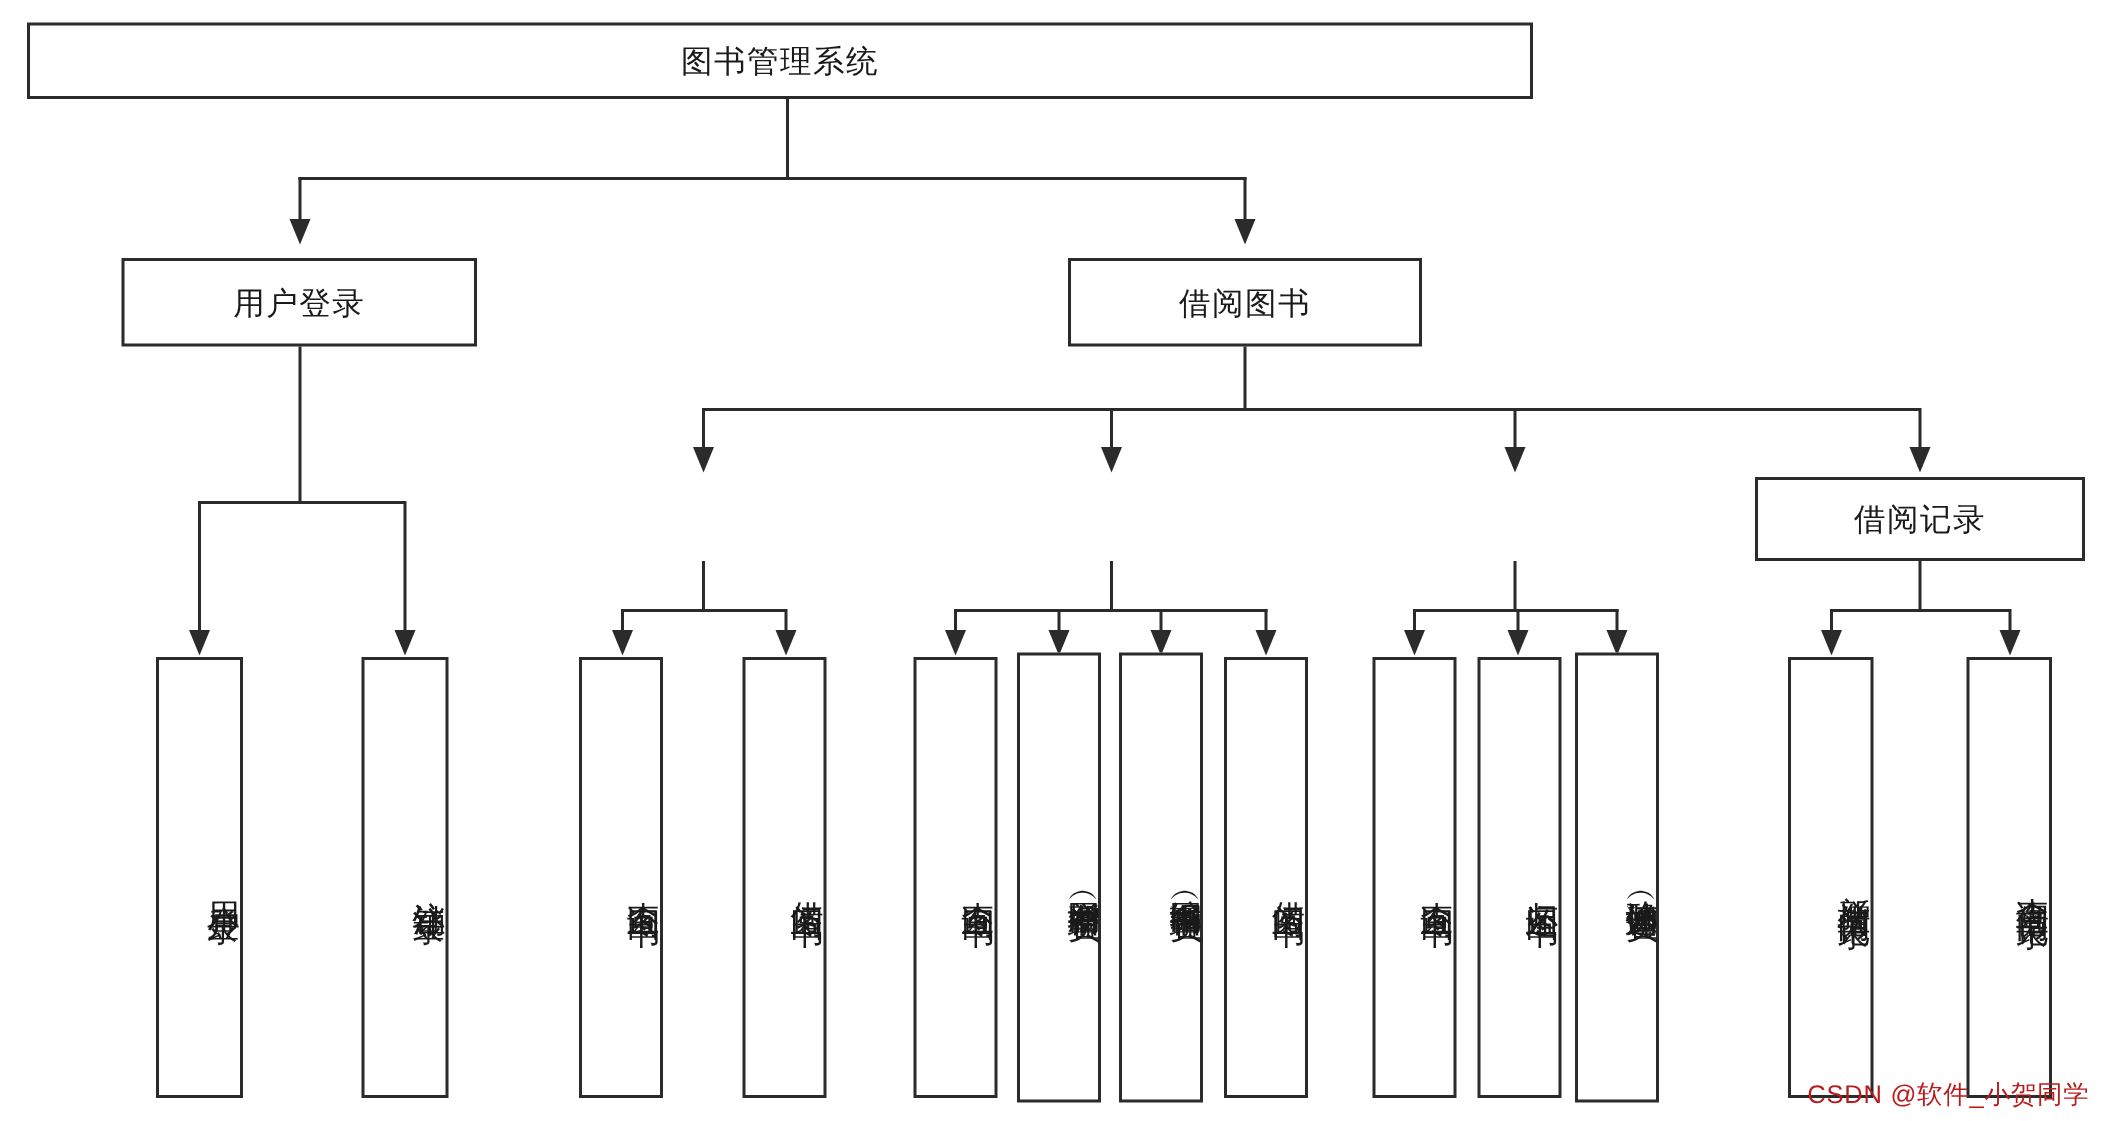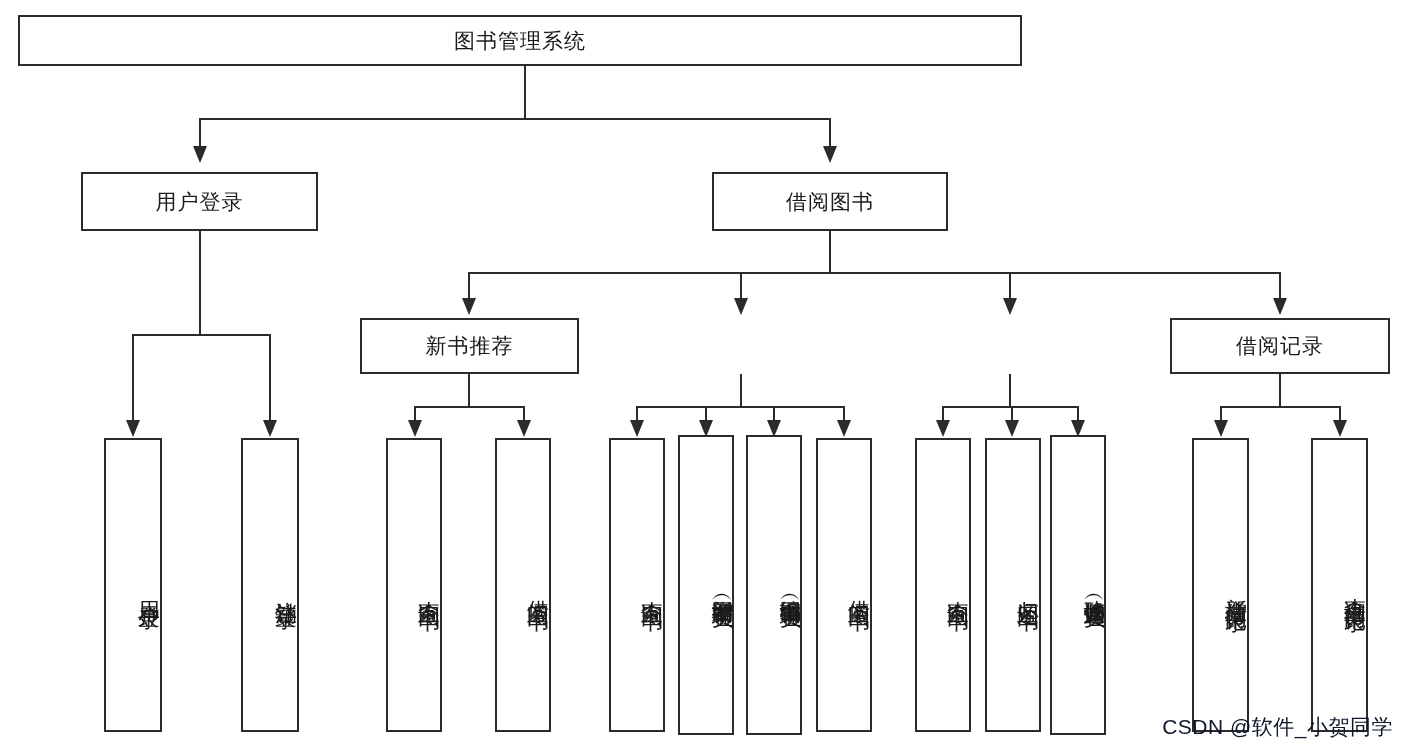--- a/index.html
+++ b/index.html
@@ -58,22 +58,22 @@
     width: 0;
     height: 0;
     border-left: 7px solid transparent;
     border-right: 7px solid transparent;
     border-top: 17px solid #2b2b2b;
   }
   #watermark {
     position: absolute;
     right: 12px;
     bottom: 6px;
-    font-size: 21px;
-    color: #0f172a;
+    font-size: 17px;
+    color: #b91c1c;
     white-space: nowrap;
     letter-spacing: 0.5px;
   }
 </style>
 </head>
 <body>
 
 <div id="canvas">
 
   <div class="node h" style="left:18px; top:15px; width:1004px; height:51px;">
@@ -114,23 +114,20 @@
   <div class="conn h" style="left:468px; top:272px; width:812px;"></div>
   <div class="conn v" style="left:468px; top:272px; height:28px;"></div>
   <div class="arrow" style="left:462px; top:298px;"></div>
   <div class="conn v" style="left:740px; top:272px; height:28px;"></div>
   <div class="arrow" style="left:734px; top:298px;"></div>
   <div class="conn v" style="left:1009px; top:272px; height:28px;"></div>
   <div class="arrow" style="left:1003px; top:298px;"></div>
   <div class="conn v" style="left:1279px; top:272px; height:28px;"></div>
   <div class="arrow" style="left:1273px; top:298px;"></div>
 
-  <div class="node h" style="left:360px; top:318px; width:219px; height:56px;">
-    <span>新书推荐</span>
-  </div>
   <div class="node h" style="left:1170px; top:318px; width:220px; height:56px;">
     <span>借阅记录</span>
   </div>
 
   <div class="conn v" style="left:468px; top:374px; height:34px;"></div>
   <div class="conn h" style="left:414px; top:406px; width:110px;"></div>
   <div class="conn v" style="left:414px; top:406px; height:15px;"></div>
   <div class="arrow" style="left:408px; top:420px;"></div>
   <div class="conn v" style="left:523px; top:406px; height:15px;"></div>
   <div class="arrow" style="left:517px; top:420px;"></div>

